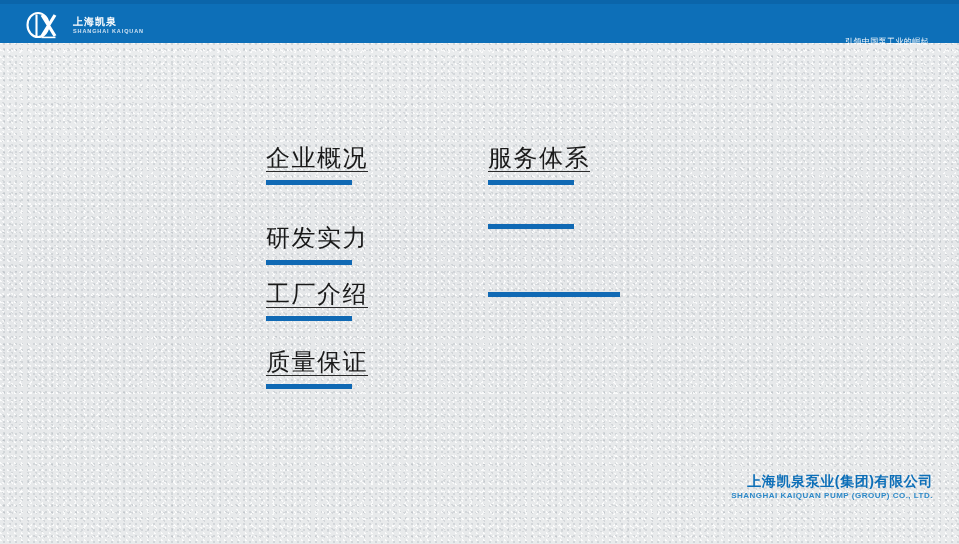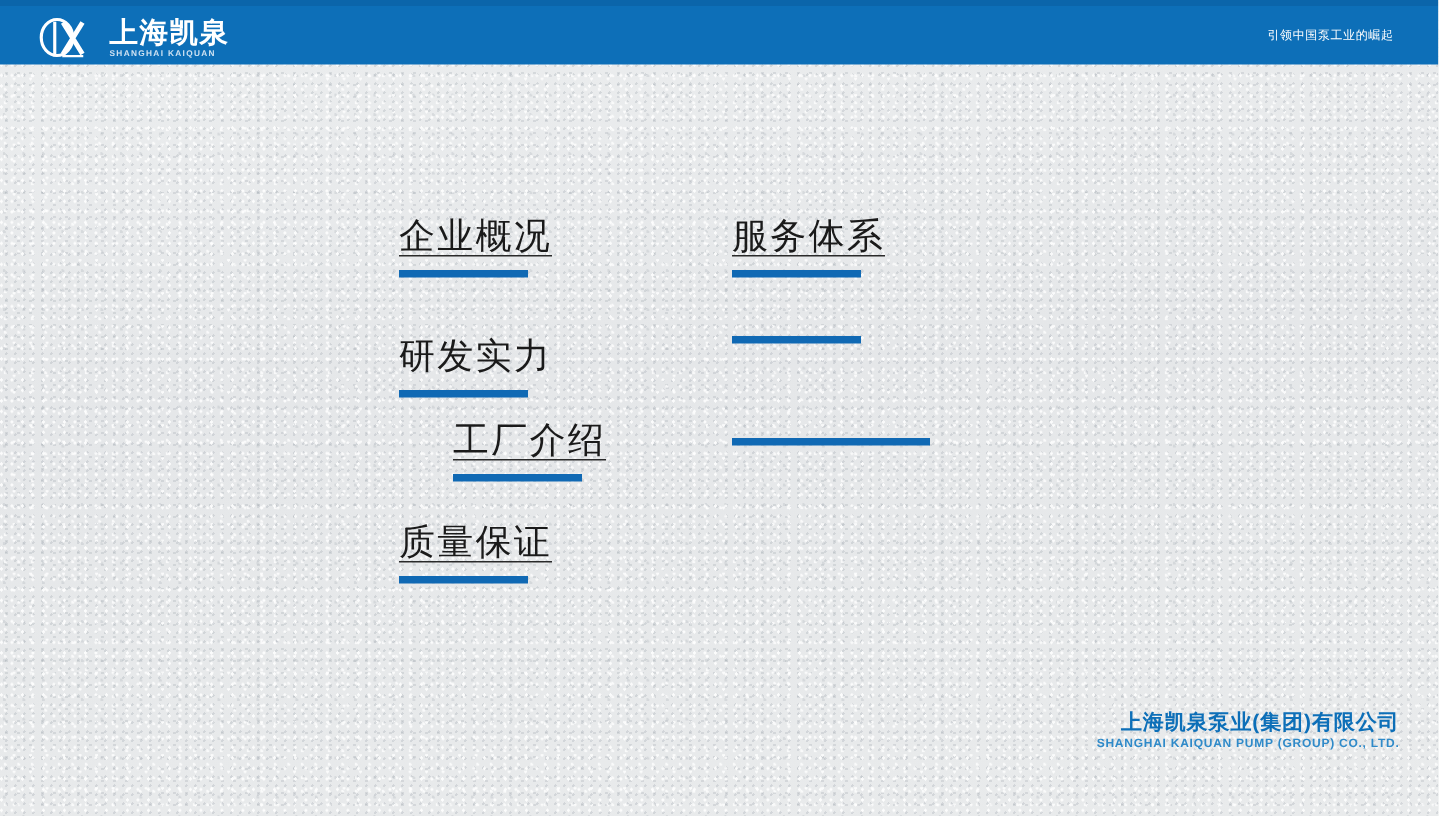--- a/index.html
+++ b/index.html
@@ -53,36 +53,36 @@
     display: block;
   }
   .logo-text {
     display: flex;
     flex-direction: column;
     justify-content: center;
     line-height: 1;
   }
   .logo-cn {
     color: #ffffff;
-    font-size: 19px;
+    font-size: 10px;
     font-weight: bold;
     letter-spacing: 1px;
     white-space: nowrap;
   }
   .logo-en {
     color: #cfe2f2;
     font-size: 5.5px;
     font-weight: bold;
     letter-spacing: 0.9px;
     margin-top: 2px;
     white-space: nowrap;
   }
   .header-tagline {
     position: absolute;
-    right: 30px; top: 14px;
+    right: 30px; top: 32px;
     color: #ffffff;
     font-size: 8px;
     letter-spacing: 0.4px;
     white-space: nowrap;
   }
 
   
   .menu {
     position: absolute;
     left: 266px; top: 146px;
@@ -180,21 +180,21 @@
       <div class="menu-item" style="top:0px;">
         <span class="label">企业概况</span>
         <span class="bar" style="width:86px;"></span>
       </div>
 
       <div class="menu-item no-underline" style="top:80px;">
         <span class="label">研发实力</span>
         <span class="bar" style="width:86px;"></span>
       </div>
 
-      <div class="menu-item" style="top:136px;margin-left:36px;">
+      <div class="menu-item" style="top:136px;">
         <span class="label">工厂介绍</span>
         <span class="bar" style="width:86px;"></span>
       </div>
 
       <div class="menu-item" style="top:204px;">
         <span class="label">质量保证</span>
         <span class="bar" style="width:86px;"></span>
       </div>
 
     </div>

